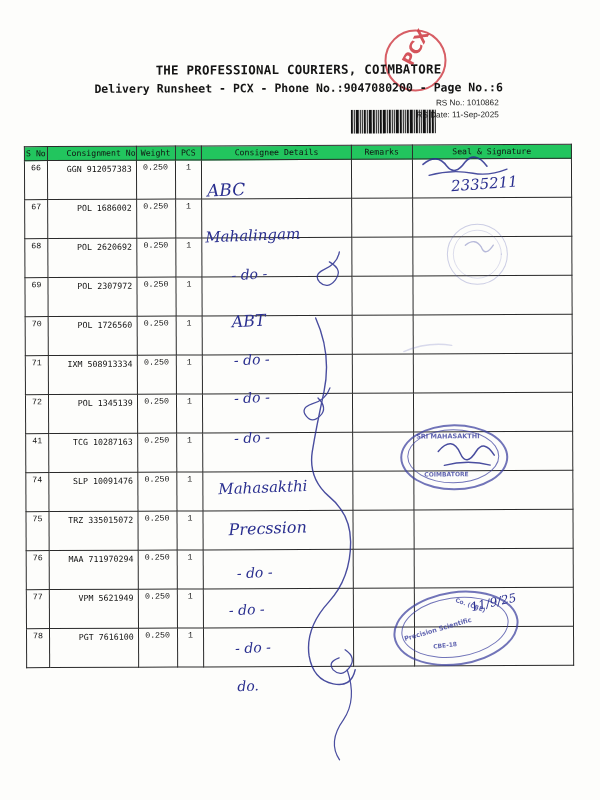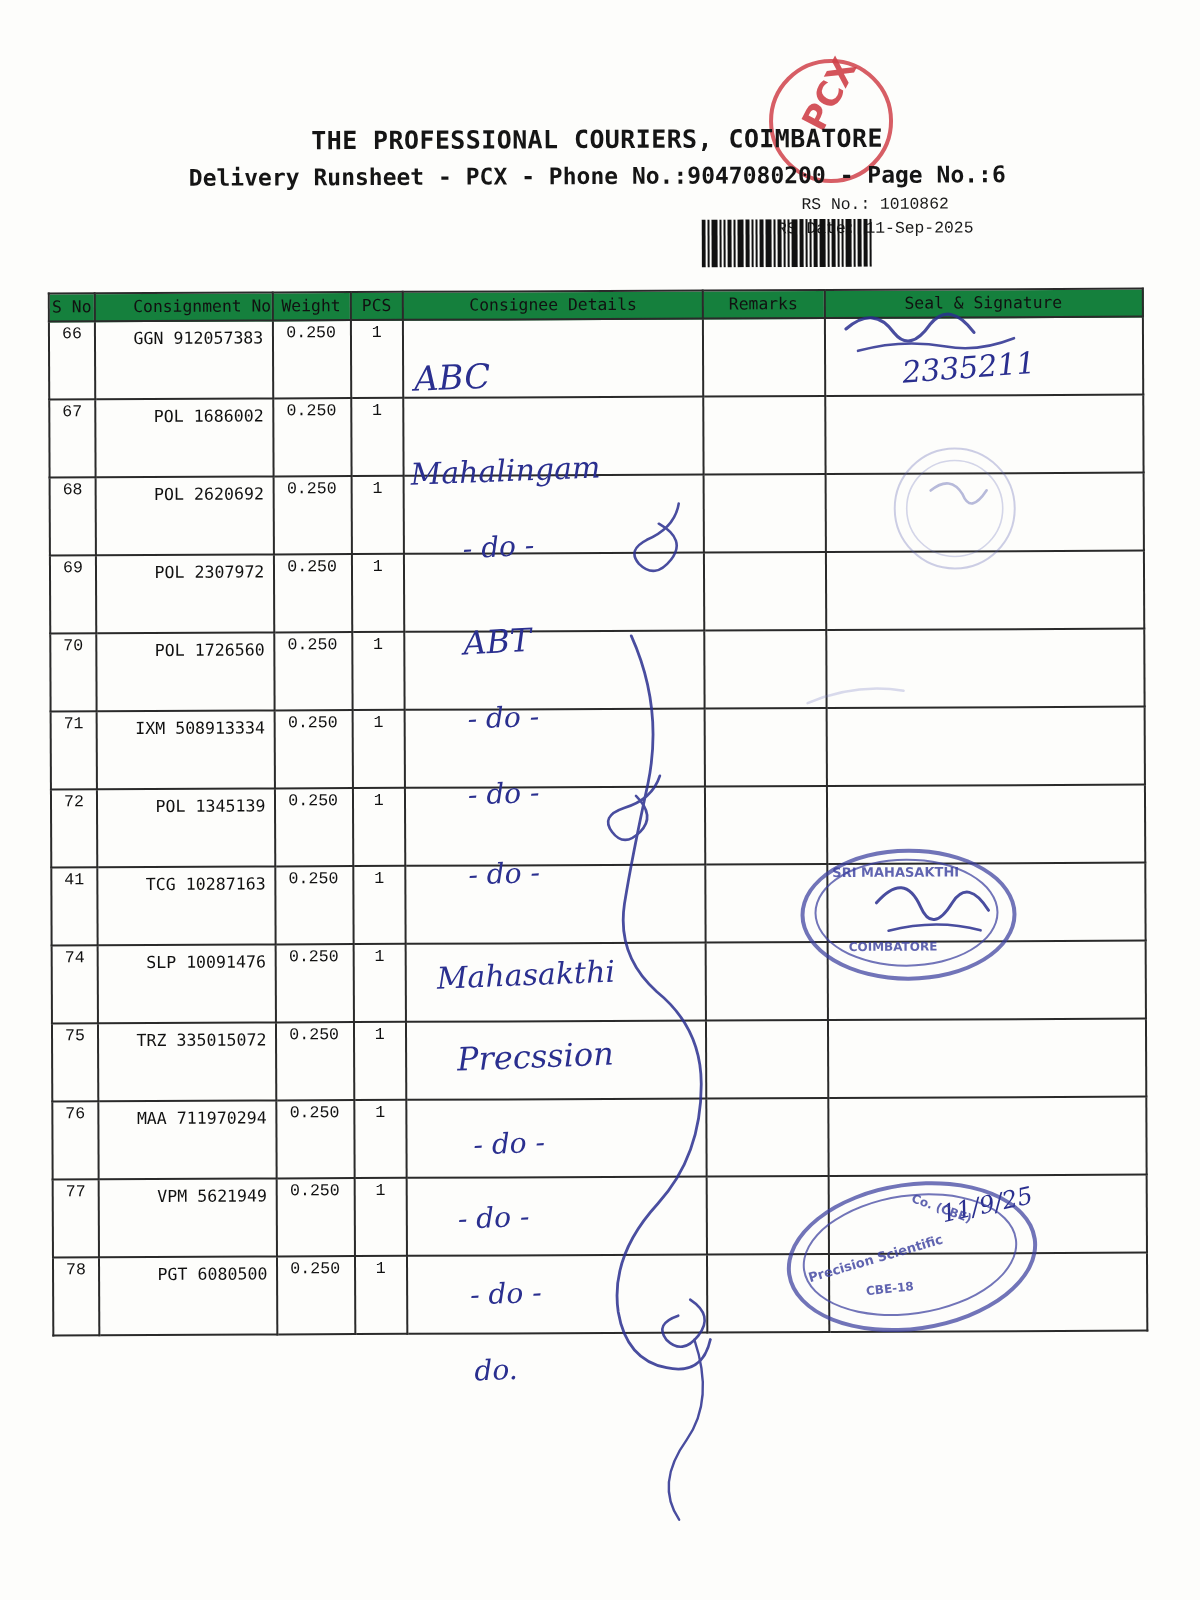--- a/index.html
+++ b/index.html
@@ -58,27 +58,27 @@
     position: absolute;
     left: 30px;
     top: 98px;
     font-size: 8.2px;
     line-height: 12.2px;
     font-family: "DejaVu Sans Mono", monospace;
     color: #1a1a1a;
   }
   .meta-right {
     position: absolute;
-    right: 112px;
+    right: 100px;
     top: 98px;
     font-size: 8.2px;
     line-height: 12.2px;
-    font-family: Liberation Mono, monospace;
+    font-family: Liberation Sans, sans-serif;
     color: #1a1a1a;
-    text-align: center;
+    text-align: right;
   }
 
   
   .barcode {
     position: absolute;
     left: 352px;
     top: 110px;
     width: 112px;
     height: 24px;
     display: flex;
@@ -106,21 +106,21 @@
   .tbl th, .tbl td {
     border: 1px solid #2a2a2a;
     padding: 0;
     vertical-align: top;
   }
   .tbl thead th {
     font-weight: normal;
     font-size: 8.2px;
     height: 13px;
     line-height: 13px;
-    background: #15803d;
+    background: #22c55e;
     white-space: nowrap;
   }
   .tbl tbody td {
     height: 38px;
   }
   .c-sno    { width: 22px;  text-align: center; }
   .c-cons   { width: 88px;  text-align: right; }
   .c-wt     { width: 38px;  text-align: center; }
   .c-pcs    { width: 26px;  text-align: center; }
   .c-det    { width: 150px; }
@@ -541,21 +541,21 @@
             </td>
             <td class="c-sig">
               <div class="cell-pad"></div>
             </td>
           </tr>
           <tr>
             <td class="c-sno">
               <div class="cell-pad-c">78</div>
             </td>
             <td class="c-cons">
-              <div class="cell-pad">PGT 6080500</div>
+              <div class="cell-pad">PGT 7616100</div>
             </td>
             <td class="c-wt">
               <div class="cell-pad-c">0.250</div>
             </td>
             <td class="c-pcs">
               <div class="cell-pad-c">1</div>
             </td>
             <td class="c-det">
               <div class="cell-pad"></div>
             </td>

